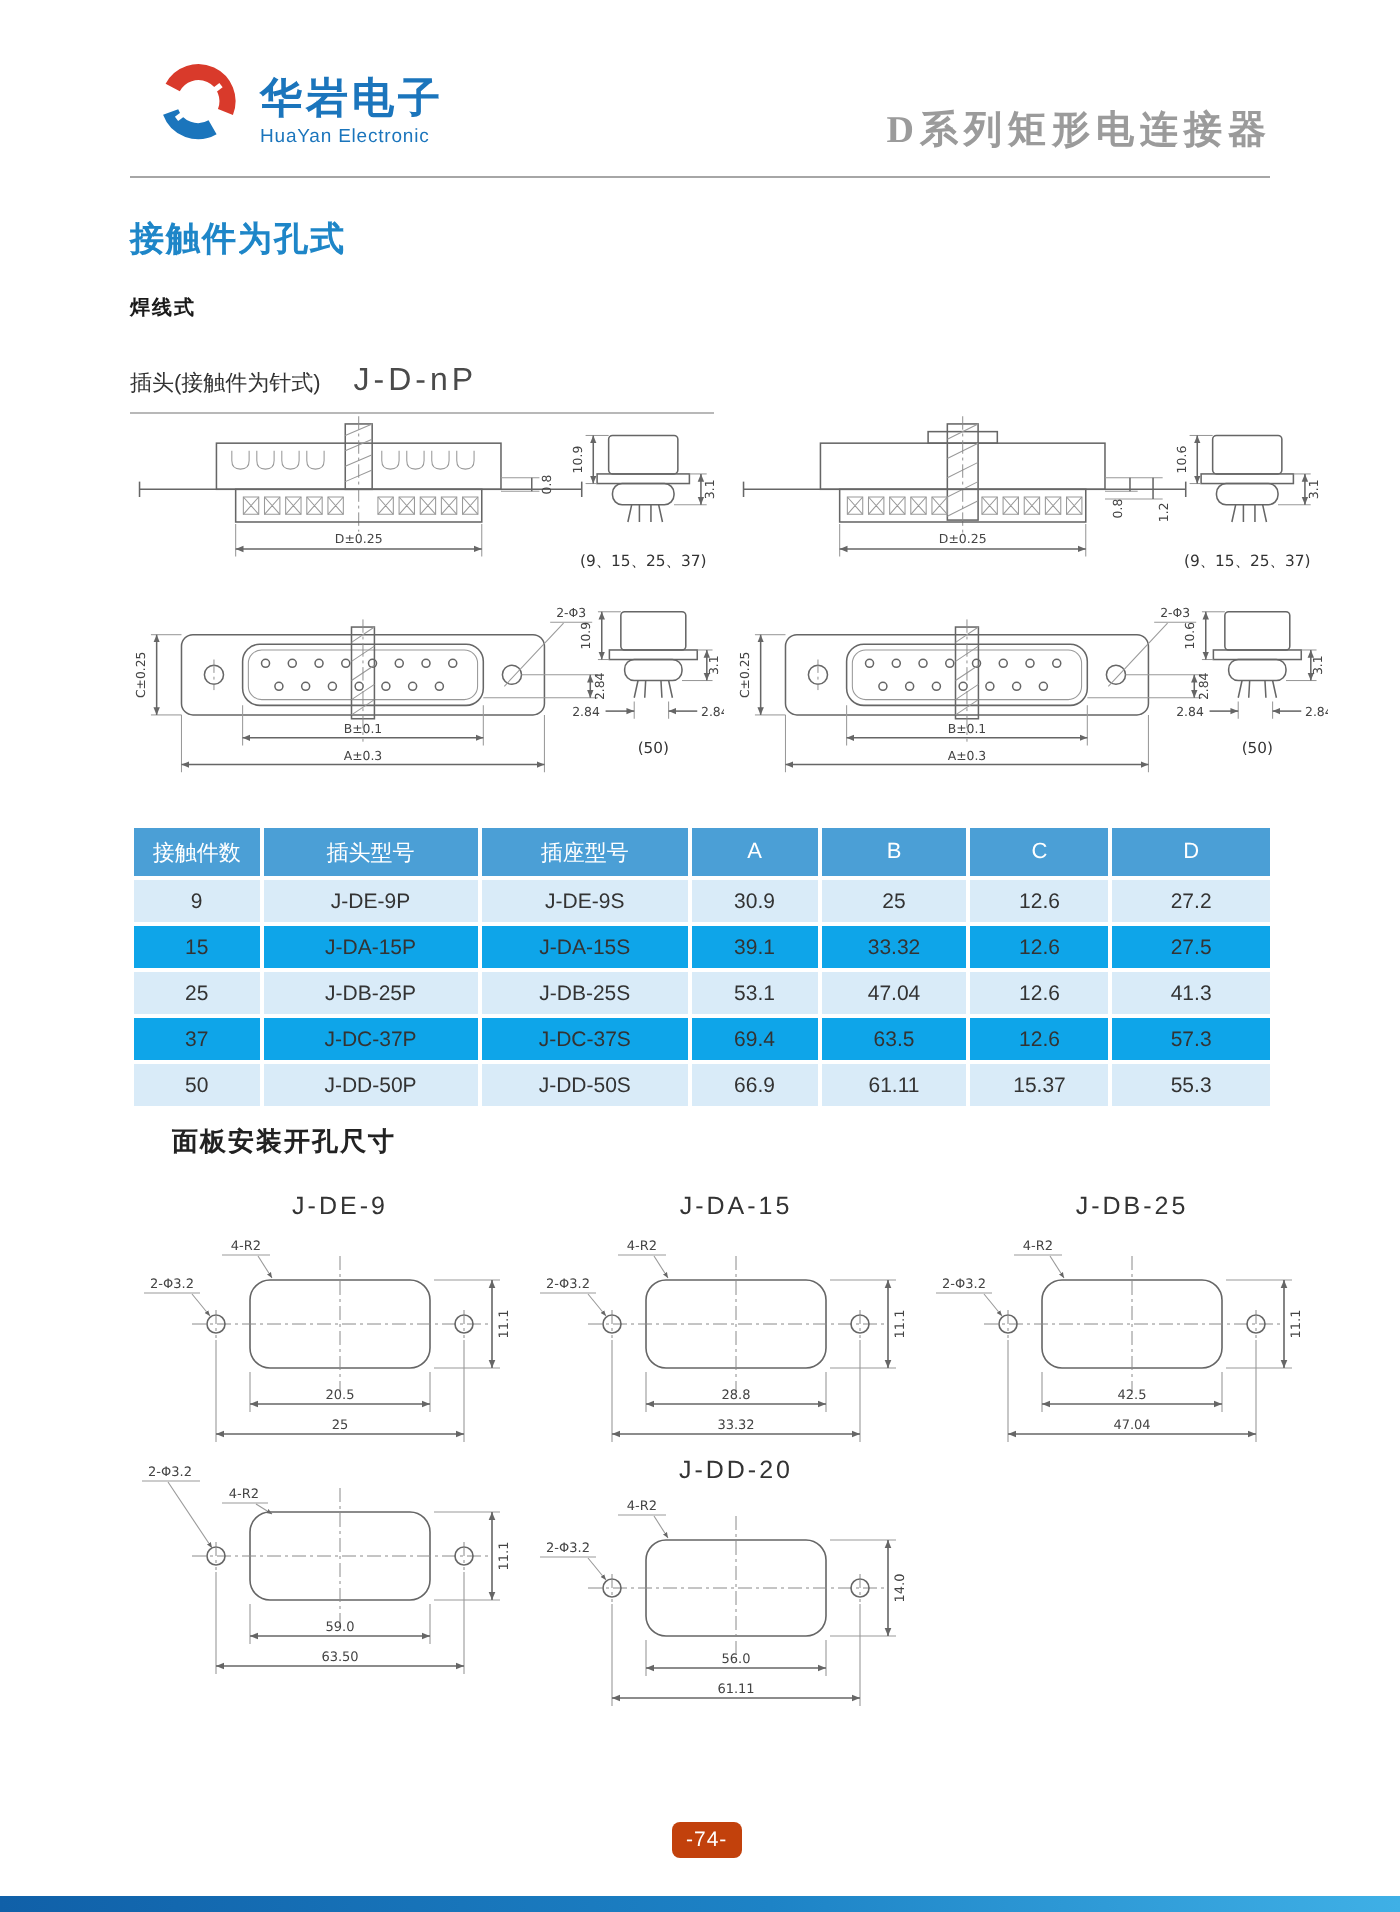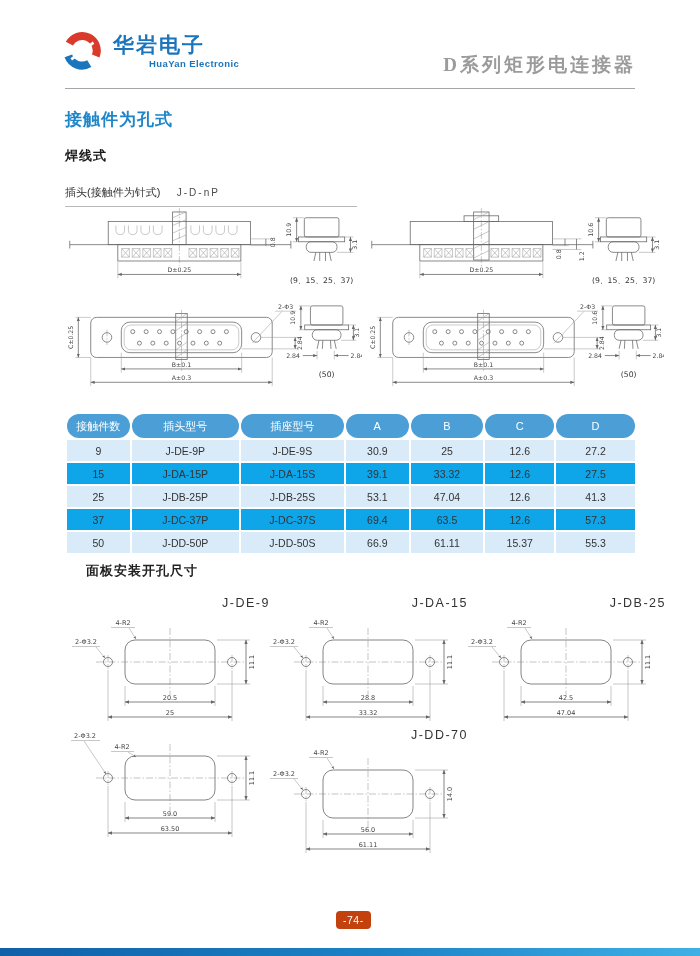--- a/index.html
+++ b/index.html
@@ -1,56 +1,56 @@
 <!DOCTYPE html>
 <html><head>
 <meta charset="utf-8">
 <style>
   html,body{margin:0;padding:0;background:#fff;}
   body{font-family:"Liberation Sans", sans-serif;}
   .page{position:relative;width:700px;height:956px;background:#fff;overflow:hidden;}
 
   
-  .logo-block{position:absolute;left:59px;top:28px;display:flex;align-items:center;gap:8px;}
+  .logo-block{position:absolute;left:76px;top:28px;display:flex;align-items:flex-end;gap:8px;}
   .logo-txt .cn{font-size:21px;font-weight:bold;color:#1b75bc;letter-spacing:2px;line-height:1.1;}
-  .logo-txt .en{font-size:9.5px;font-weight:bold;color:#1b75bc;letter-spacing:.4px;margin-top:2px;margin-left:36px;}
+  .logo-txt .en{font-size:9.5px;font-weight:normal;color:#1b75bc;letter-spacing:.4px;margin-top:2px;}
   .doc-title{position:absolute;right:64px;top:52px;font-family:"Liberation Serif", serif;font-weight:600;
              font-size:19px;color:#9b9b9b;letter-spacing:3px;}
   .header-rule{position:absolute;left:65px;right:65px;top:88px;height:0;border-top:1px solid #a6a6a6;}
 
   
   .main-title{position:absolute;left:65px;top:108px;font-size:17px;font-weight:600;color:#1e86c8;letter-spacing:1px;}
-  .sub-title{position:absolute;left:65px;top:147px;font-size:13px;font-weight:bold;color:#1a1a1a;letter-spacing:1px;}
+  .sub-title{position:absolute;left:65px;top:147px;font-size:10px;font-weight:bold;color:#1a1a1a;letter-spacing:1px;}
   .panel-title{position:absolute;left:86px;top:562px;font-size:13px;font-weight:600;color:#222;letter-spacing:1px;}
 
   
   .col-label{position:absolute;top:182px;border-bottom:1px solid #b8b8b8;padding-bottom:6px;}
   .col-label.left{left:65px;width:292px;}
   .col-label.right{left:366px;width:290px;}
   .col-label .lbl{font-size:11px;color:#333;}
-  .col-label .code{font-size:10px;color:#4a4a4a;letter-spacing:2px;margin-left:12px;}
+  .col-label .code{font-size:16px;color:#4a4a4a;letter-spacing:2px;margin-left:12px;}
 
   
   .dline{stroke:#666;stroke-width:.8;fill:none;}
   .dthin{stroke:#999;stroke-width:.55;fill:none;}
   .dcl{stroke:#8a8a8a;stroke-width:.5;fill:none;stroke-dasharray:7 2 1.5 2;}
   .dtxt{font:6.5px "DejaVu Sans", sans-serif;fill:#444;}
   .dtxt8{font:8px "DejaVu Sans", sans-serif;fill:#333;}
   .drw{position:absolute;}
 
   
   .spec{position:absolute;left:65px;top:412px;width:572px;border-collapse:separate;border-spacing:2px;table-layout:fixed;}
-  .spec th{background:#4b9fd6;color:#fff;font-size:11px;font-weight:normal;height:22px;text-align:center;border-radius:12px;}
+  .spec th{background:#4b9fd6;color:#fff;font-size:11px;font-weight:normal;height:22px;text-align:center;}
   .spec td{font-size:10.5px;color:#333;height:19px;text-align:center;}
   .spec tr.r-light td{background:#d9ebf8;}
   .spec tr.r-dark td{background:#0ea5e9;}
 
   
   .pcell{position:absolute;width:200px;}
-  .pcell .ptitle{width:200px;text-align:right;font-size:12.5px;color:#333;letter-spacing:1.5px;margin-bottom:2px;}
+  .pcell .ptitle{width:200px;text-align:center;font-size:12.5px;color:#333;letter-spacing:1.5px;margin-bottom:2px;}
 
   
   .page-badge{position:absolute;left:336px;top:911px;background:#c2410c;color:#fff;font-size:10.5px;
               padding:3px 7px;border-radius:4px;letter-spacing:.5px;}
   .footer-bar{position:absolute;left:0;bottom:0;width:700px;height:8px;
               background:linear-gradient(to right,#1060a8 0%,#1d83c6 55%,#3fb0e6 100%);}
 </style>
 </head>
 <body>
 
@@ -478,21 +478,21 @@
       <line x1="55" y1="90" x2="145" y2="90" class="dline" marker-start="url(#arr)" marker-end="url(#arr)"></line>
       <text x="100" y="87.5" text-anchor="middle" class="dtxt">59.0</text>
       <line x1="38" y1="58" x2="38" y2="109" class="dthin"></line>
       <line x1="162" y1="58" x2="162" y2="109" class="dthin"></line>
       <line x1="38" y1="105" x2="162" y2="105" class="dline" marker-start="url(#arr)" marker-end="url(#arr)"></line>
       <text x="100" y="102.5" text-anchor="middle" class="dtxt">63.50</text>
     </svg>
   </div>
 
   <div class="pcell" style="left:268px;top:728px">
-    <div class="ptitle">J-DD-70</div>
+    <div class="ptitle">J-DD-20</div>
     <svg viewBox="0 0 200 118" width="200" height="118">
       <rect x="55" y="26" width="90" height="48" rx="10" class="dline"></rect>
       <line x1="100" y1="14" x2="100" y2="86" class="dcl"></line>
       <line x1="26" y1="50" x2="174" y2="50" class="dcl"></line>
       <circle cx="38" cy="50" r="4.5" class="dline"></circle>
         <line x1="38" y1="43" x2="38" y2="57" class="dcl"></line>
       <circle cx="162" cy="50" r="4.5" class="dline"></circle>
         <line x1="162" y1="43" x2="162" y2="57" class="dcl"></line>
       <text x="53" y="11" text-anchor="middle" class="dtxt">4-R2</text>
       <line x1="41" y1="13.5" x2="65" y2="13.5" class="dthin"></line>

